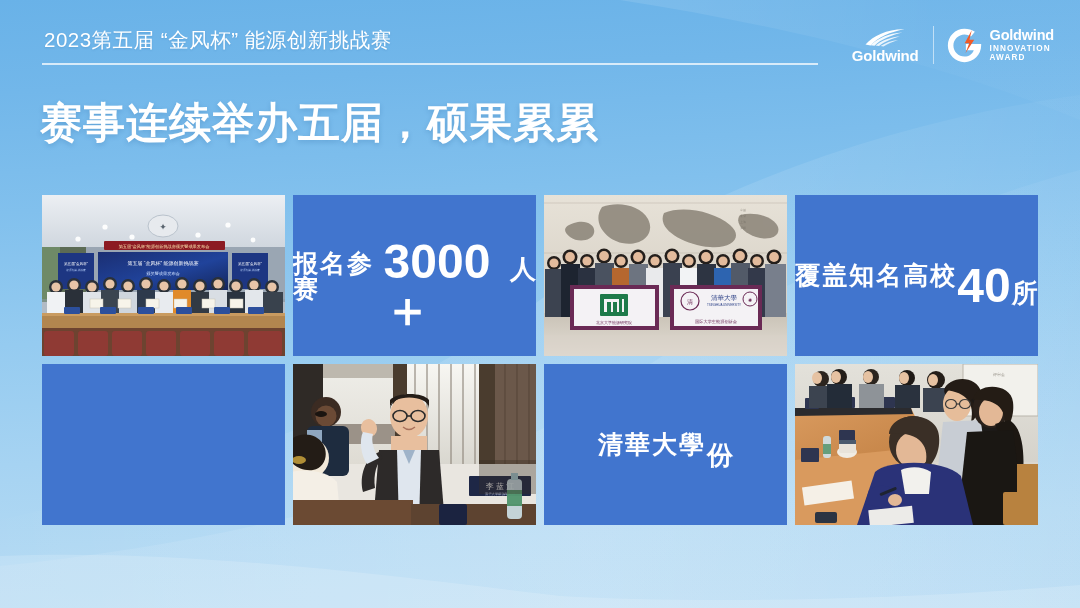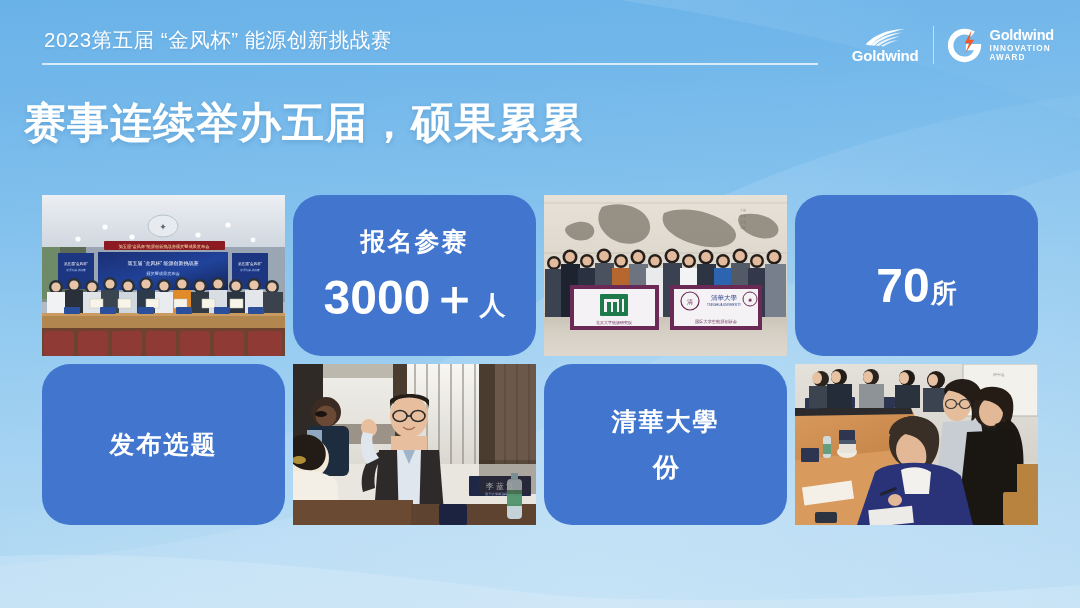--- a/index.html
+++ b/index.html
@@ -96,21 +96,21 @@
   .brand-award-text .aw-2 {
     font-size: 8.2px; font-weight: 700; color: #fff; letter-spacing: 1.1px;
   }
   .brand-award-text .aw-3 {
     font-size: 8.2px; font-weight: 700; color: #fff; letter-spacing: 1.1px;
   }
 
   
   .page-title {
     position: absolute;
-    left: 24px; top: 95px;
+    left: 40px; top: 95px;
     font-size: 42px;
     font-weight: 700;
     color: #ffffff;
     letter-spacing: 1px;
     white-space: nowrap;
     text-shadow: 0 2px 5px rgba(28,86,146,.22);
   }
 
   
   .grid {
@@ -124,25 +124,24 @@
   }
   .cell {
     position: relative;
     overflow: hidden;
     background: #4175ce;
   }
 
   
   .stat {
     display: flex;
-    flex-direction: column;
+    flex-direction: row;
     align-items: center;
     justify-content: center;
     background: #4175ce;
-    border-radius: 28px;
   }
   .stat-label {
     font-size: 25px;
     font-weight: 700;
     color: #ffffff;
     letter-spacing: 2px;
     line-height: 1;
   }
   .stat-value {
     display: flex;
@@ -463,28 +462,28 @@
             <circle cx="206" cy="104" r="7" fill="none" stroke="#6a2a55" stroke-width="1"></circle>
             <text x="206" y="107" font-size="5" fill="#6a2a55" text-anchor="middle">✺</text>
             <text x="172" y="128" font-size="4.2" fill="#6a2a55" text-anchor="middle">国际大学生能源创新会</text>
           </g>
           <rect y="140" width="243" height="21" fill="#d8d2c8" opacity="0.55"></rect>
         </svg>
       </div>
     </div>
 
     <div class="cell stat">
+      <div class="stat-label">覆盖知名高校</div>
       <div class="stat-value">
-        <span class="stat-num">70</span>
+        <span class="stat-num">40</span>
         <span class="stat-unit">所</span>
       </div>
     </div>
 
     <div class="cell stat">
-      <div class="stat-label">发布选题</div>
     </div>
 
     <div class="cell">
       <div class="photo">
         <svg viewBox="0 0 243 161" preserveAspectRatio="none" aria-hidden="true">
           <defs>
             <linearGradient id="p3w" x1="0" y1="0" x2="0" y2="1">
               <stop offset="0%" stop-color="#efeee9"></stop>
                 <stop offset="100%" stop-color="#d4d0c6"></stop>
             </linearGradient>

